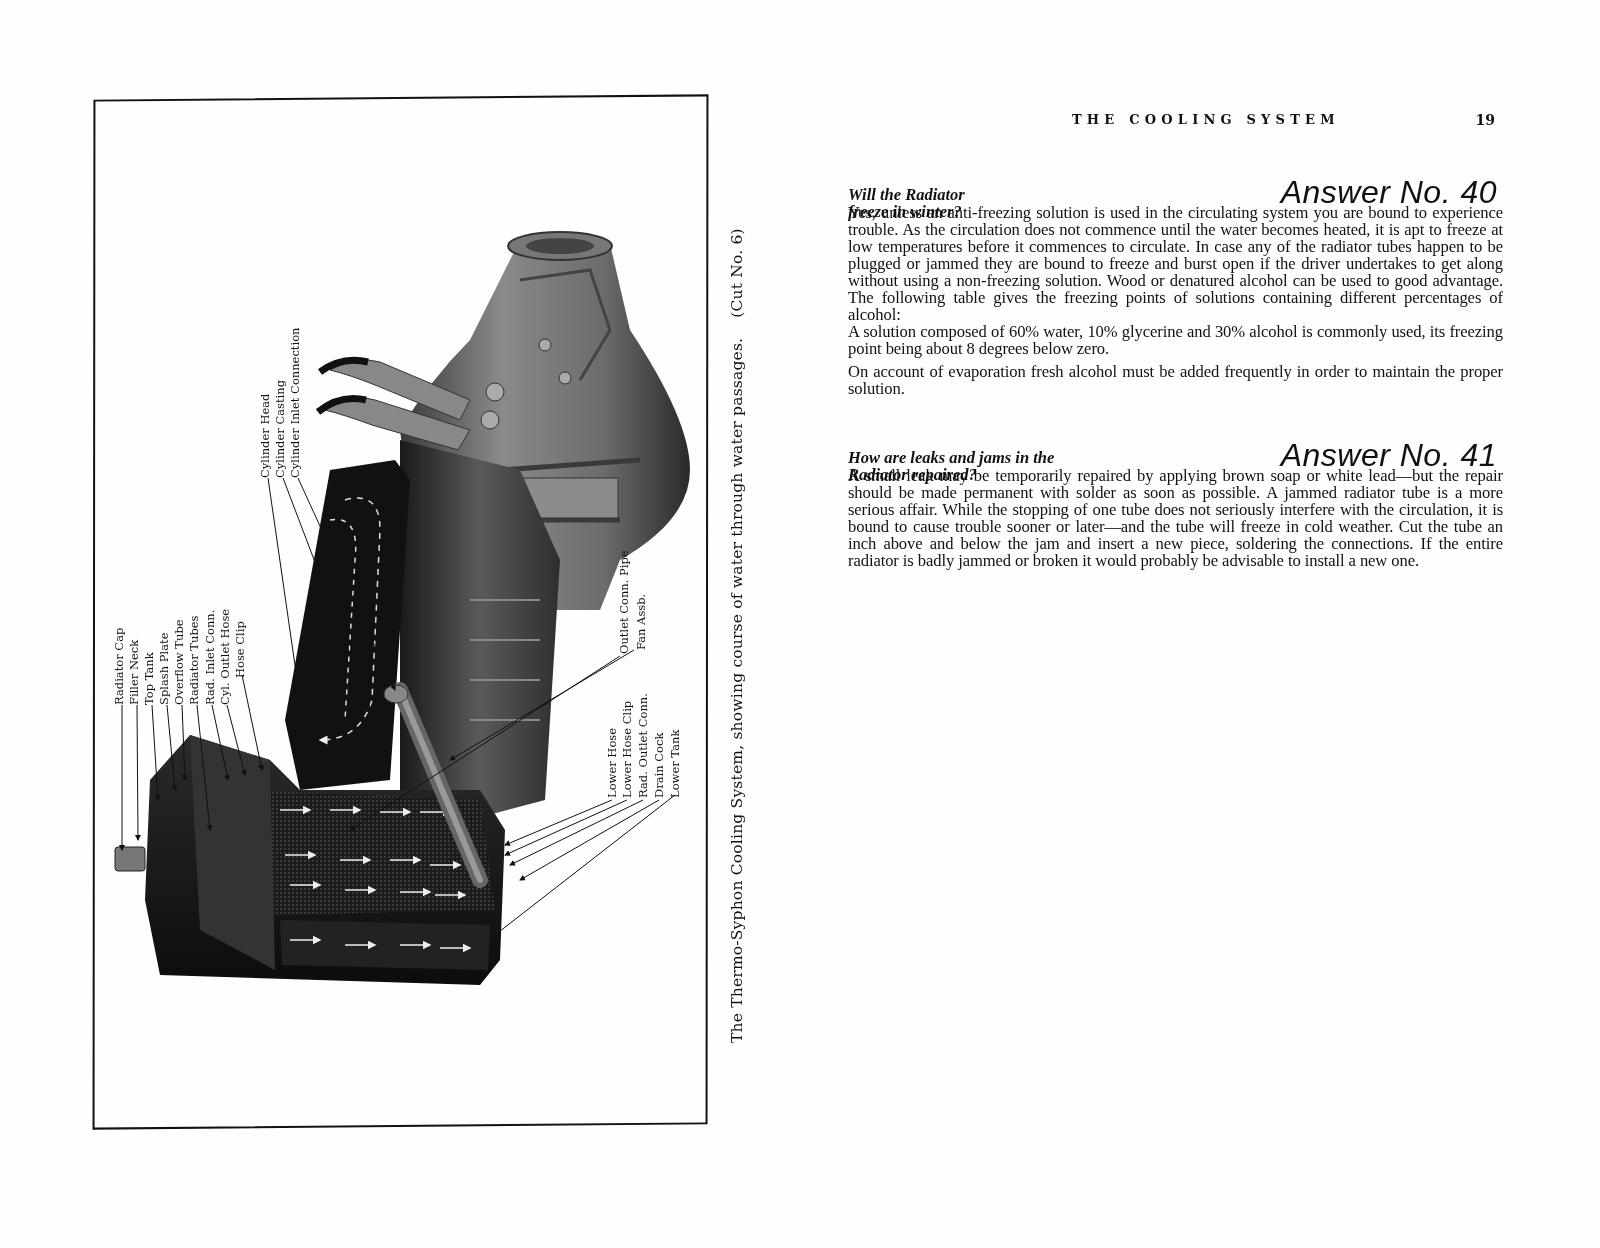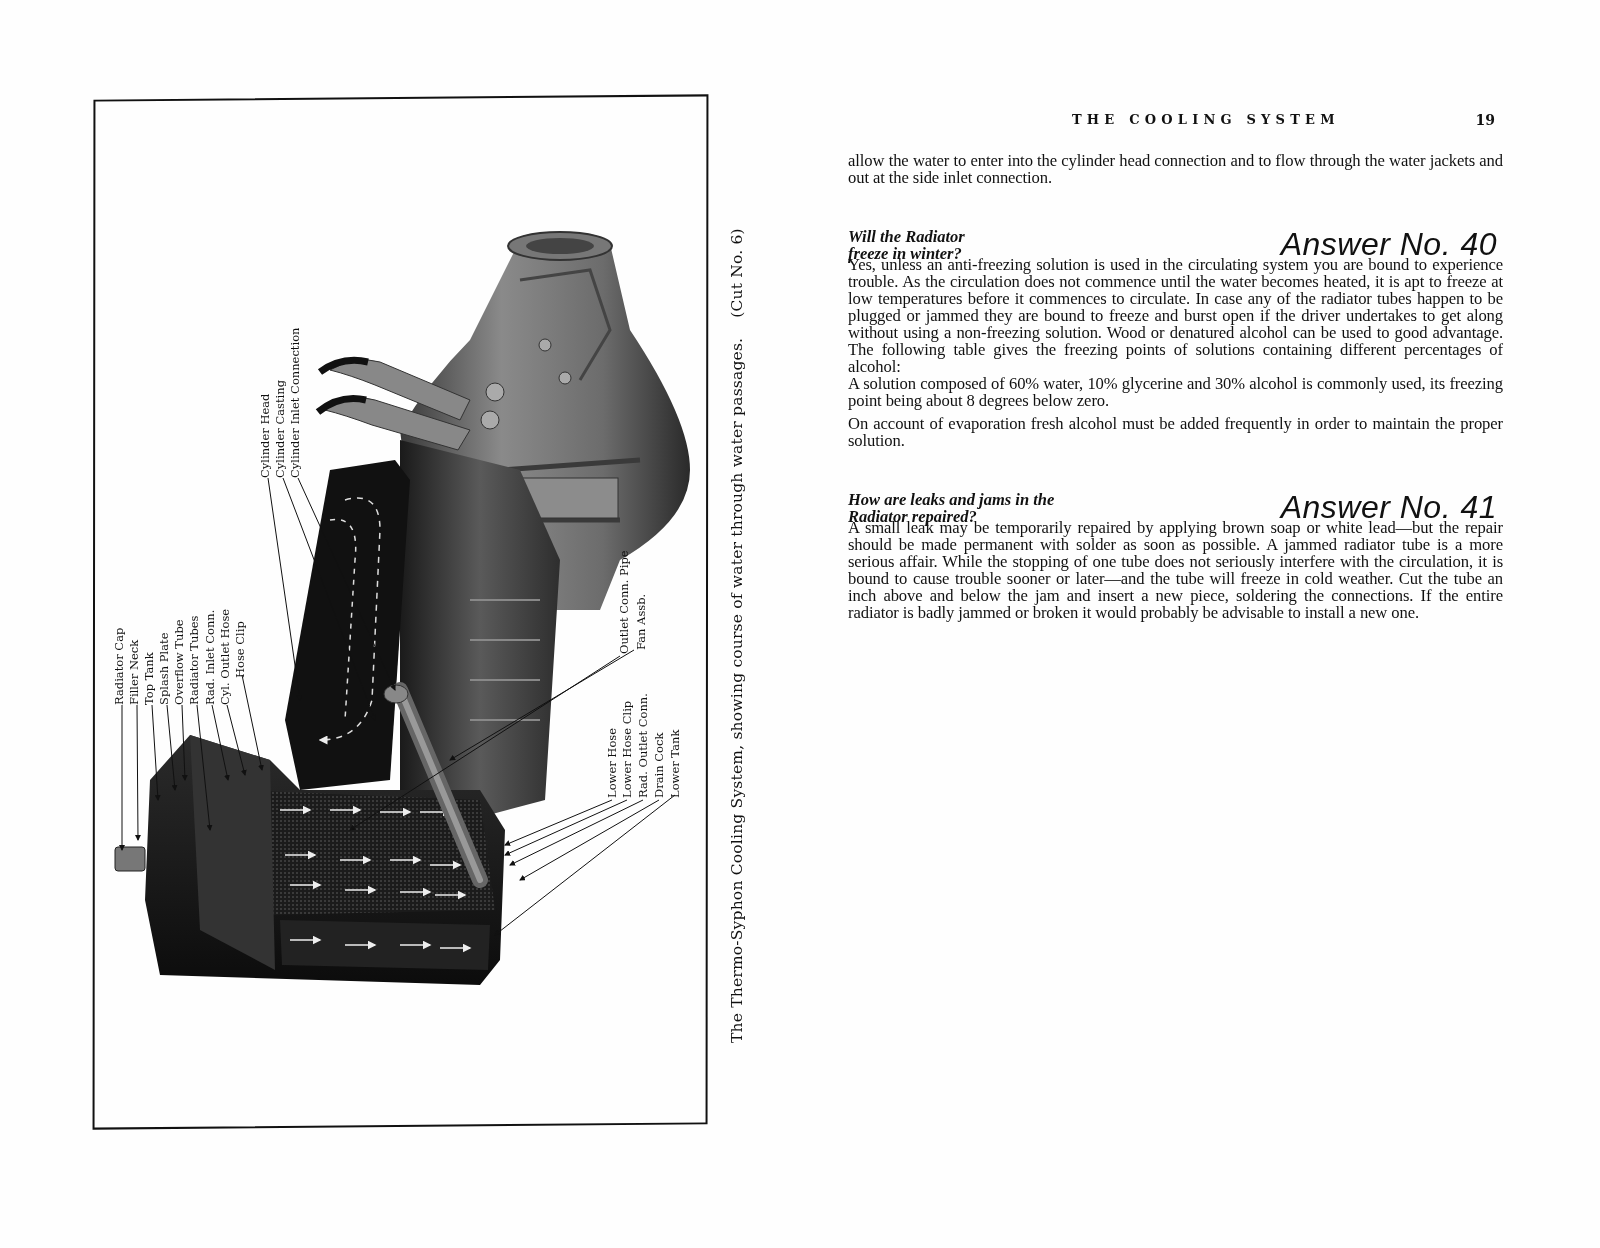--- a/index.html
+++ b/index.html
@@ -39,21 +39,21 @@
   }
   .running-head .title { position: absolute; left: 188px; top: 2px; margin-left: 36px; }
   .running-head .pageno { position: absolute; right: 8px; top: 2px; letter-spacing: 0; font-size: 14px; }
   p { margin: 0; }
   .body-text {
     font-size: 16.6px; line-height: 17px; text-align: justify; letter-spacing: -0.1px;
   }
   .intro { margin-top: 18px; }
   .qa-head { position: relative; margin-top: 34px; height: 36px; }
   .qa-head .question {
-    position: absolute; left: 0; top: 8px; font-style: italic; font-weight: bold;
+    position: absolute; left: 0; top: 18px; font-style: italic; font-weight: bold;
     font-size: 16.5px; line-height: 17px;
   }
   .qa-head .answer {
     position: absolute; right: 6px; top: 6px; font-style: italic;
     font-family: "Liberation Sans", "DejaVu Sans", sans-serif; font-size: 32px; letter-spacing: 0.5px;
   }
   .qa-body { }
   .table-lines { margin-left: 36px; }
   .para-gap { margin-top: 6px; }
 </style>
@@ -203,21 +203,20 @@
 <div class="caption">
   <span>The Thermo-Syphon Cooling System, showing course of water through water passages.</span><span class="cut">(Cut No. 6)</span>
 </div>
 
 <div class="right">
   <div class="running-head">
     <span class="title">THE COOLING SYSTEM</span>
     <span class="pageno">19</span>
   </div>
 
-  <p class="body-text intro">allow the water to enter into the cylinder head connection and to flow through the water jackets and out at the side inlet connection.</p>
 
   <div>
     <div class="qa-head">
       <div class="question">
         <div>Will the Radiator</div>
         <div>freeze in winter?</div>
       </div>
       <div class="answer">Answer No. 40</div>
     </div>
     <div class="qa-body body-text">

